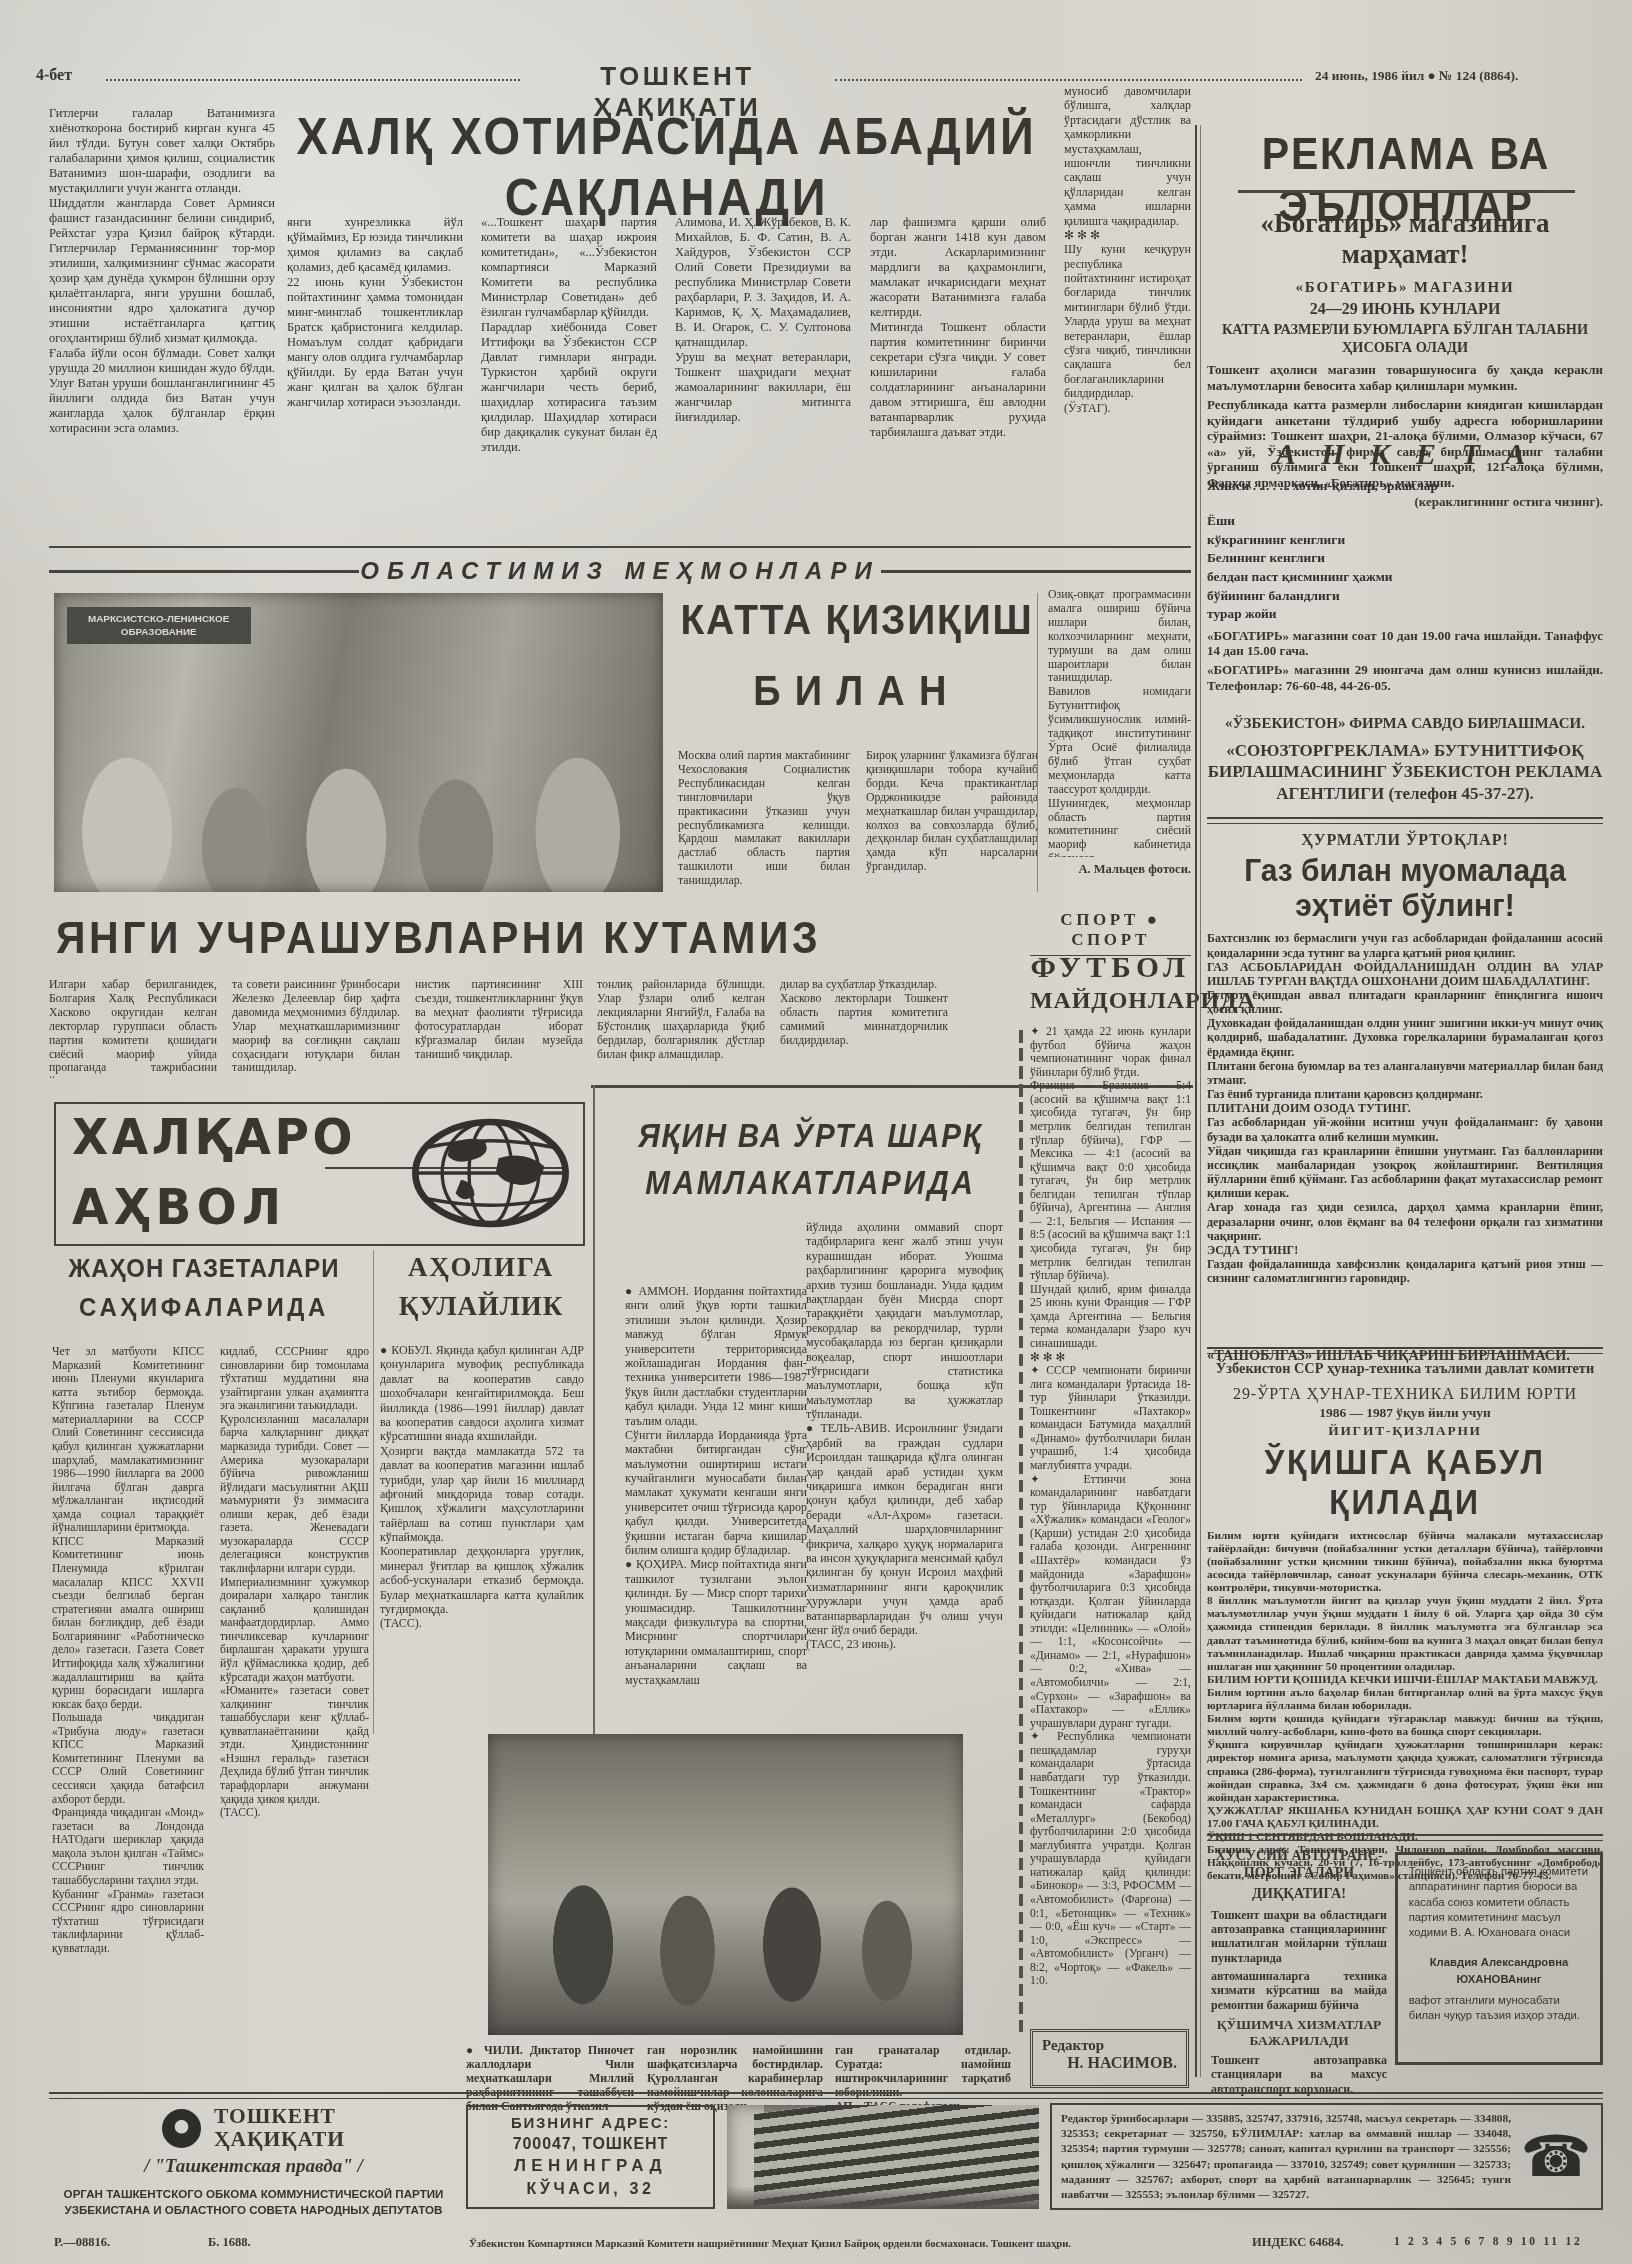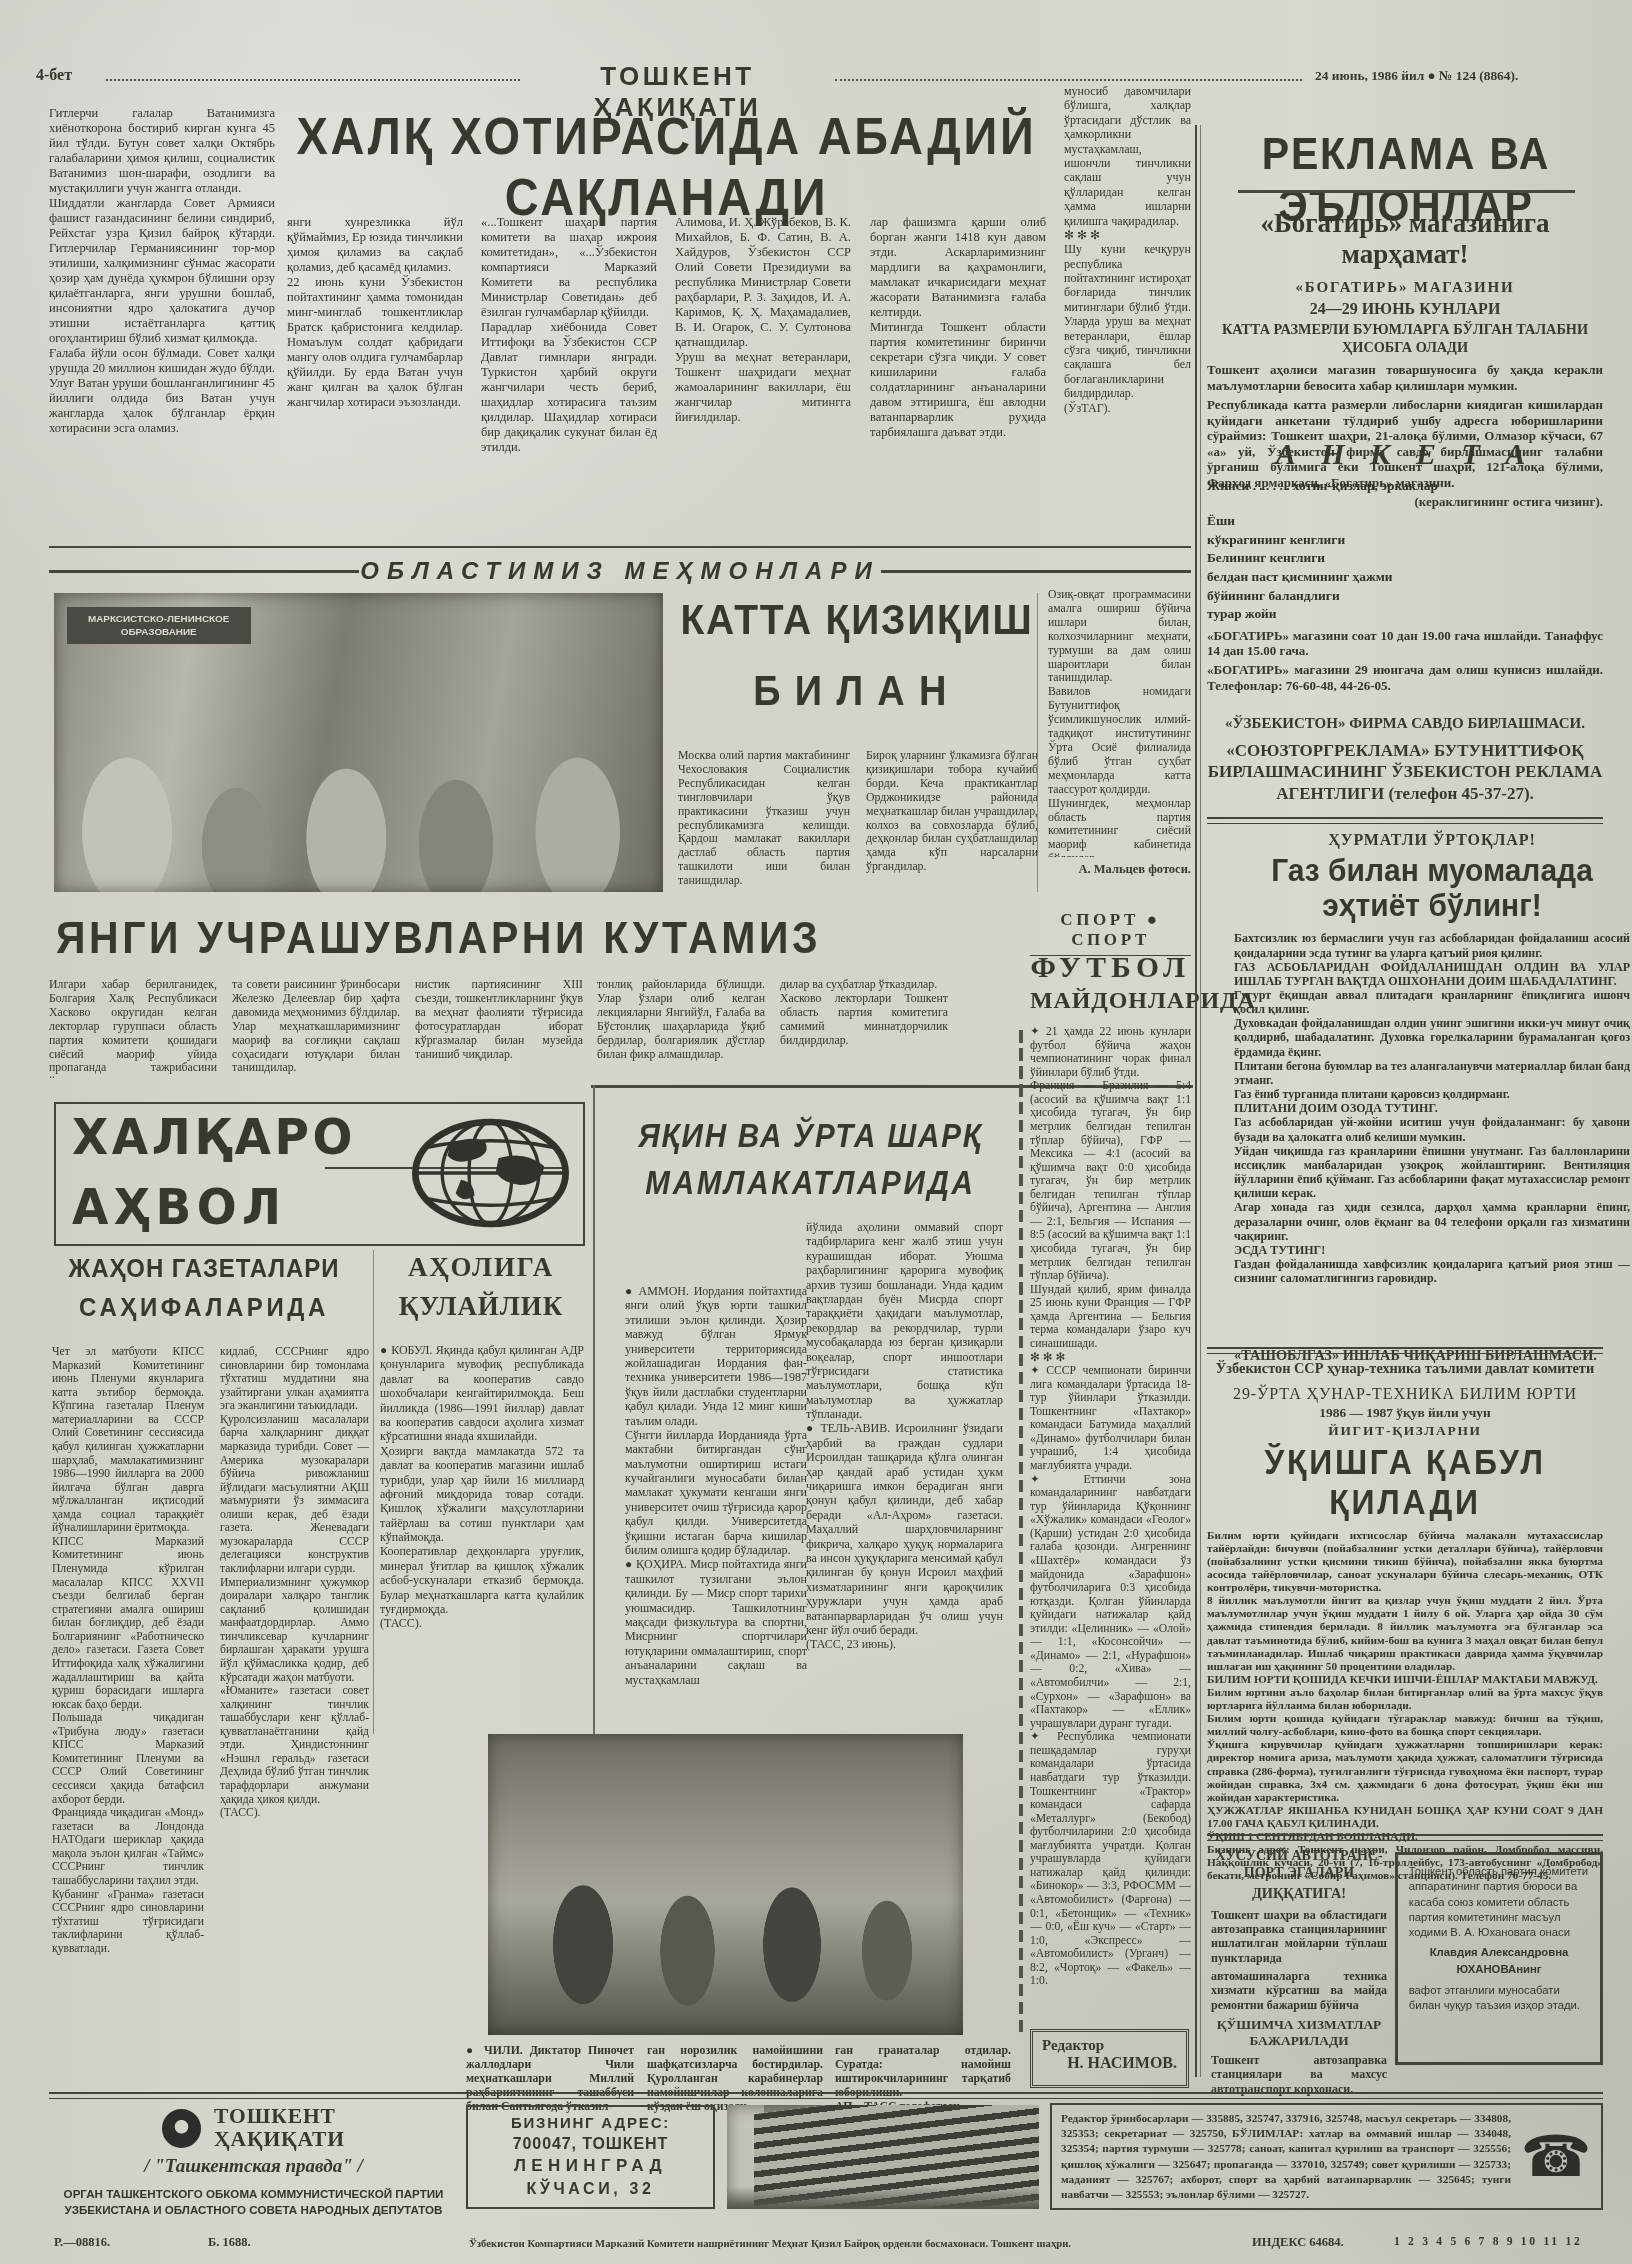--- a/index.html
+++ b/index.html
@@ -195,21 +195,21 @@
     <div style="font-size:13.4px;font-weight:bold;margin-top:2.7px;">турар жойи</div>
     <div class="body" style="font-size:13px;margin-top:5.4px;font-weight:bold;">«БОГАТИРЬ» магазини соат 10 дан 19.00 гача ишлайди. Танаффус 14 дан 15.00 гача.</div>
     <div class="body" style="font-size:13px;margin-top:3.6px;font-weight:bold;">«БОГАТИРЬ» магазини 29 июнгача дам олиш кунисиз ишлайди. Телефонлар: 76-60-48, 44-26-05.</div>
   </div>
 
   <div class="abs serifhl ctr" style="left:1207px;top:715px;width:396px;font-size:15px;">«ЎЗБЕКИСТОН» ФИРМА САВДО БИРЛАШМАСИ.</div>
   <div class="abs serifhl ctr" style="left:1207px;top:740px;width:396px;font-size:17px;line-height:1.25;">«СОЮЗТОРГРЕКЛАМА» БУТУНИТТИФОҚ БИРЛАШМАСИНИНГ ЎЗБЕКИСТОН РЕКЛАМА АГЕНТЛИГИ (телефон 45-37-27).</div>
 
   <div class="abs hdiv" style="left:1207px;top:817px;width:396px;"></div>
 
-  <div class="abs" style="left:1207px;top:831px;width:396px;margin-left:27px;">
+  <div class="abs" style="left:1207px;top:831px;width:396px;">
     <div class="serifhl ctr" style="font-size:16px;letter-spacing:0.9px;">ҲУРМАТЛИ ЎРТОҚЛАР!</div>
     <div class="hl ctr" style="font-size:30px;margin-top:5.4px;transform:scaleY(1.05);">Газ билан муомалада эҳтиёт бўлинг!</div>
     <div class="body" style="font-size:12px;line-height:1.18;margin-top:9px;font-weight:bold;height:410px;">Бахтсизлик юз бермаслиги учун газ асбобларидан фойдаланиш асосий қоидаларини эсда тутинг ва уларга қатъий риоя қилинг.
 ГАЗ АСБОБЛАРИДАН ФОЙДАЛАНИШДАН ОЛДИН ВА УЛАР ИШЛАБ ТУРГАН ВАҚТДА ОШХОНАНИ ДОИМ ШАБАДАЛАТИНГ.
 Гугурт ёқишдан аввал плитадаги кранларнинг ёпиқлигига ишонч ҳосил қилинг.
 Духовкадан фойдаланишдан олдин унинг эшигини икки-уч минут очиқ қолдириб, шабадалатинг. Духовка горелкаларини бурамаланган қоғоз ёрдамида ёқинг.
 Плитани бегона буюмлар ва тез алангаланувчи материаллар билан банд этманг.
 Газ ёниб турганида плитани қаровсиз қолдирманг.
 ПЛИТАНИ ДОИМ ОЗОДА ТУТИНГ.
 Газ асбобларидан уй-жойни иситиш учун фойдаланманг: бу ҳавони бузади ва ҳалокатга олиб келиши мумкин.
@@ -245,21 +245,21 @@
     <div class="serifhl ctr" style="font-size:14px;line-height:1.2;">ХУСУСИЙ АВТОТРАНС-ПОРТ ЭГАЛАРИ</div>
     <div class="serifhl ctr" style="font-size:14.3px;margin-top:3.6px;">ДИҚҚАТИГА!</div>
     <div class="body" style="font-size:12px;margin-top:5.4px;font-weight:bold;">Тошкент шаҳри ва областидаги автозаправка станцияларининг ишлатилган мойларни тўплаш пунктларида</div>
     <div class="body" style="font-size:12px;margin-top:3.6px;font-weight:bold;">автомашиналарга техника хизмати кўрсатиш ва майда ремонтни бажариш бўйича</div>
     <div class="serifhl ctr" style="font-size:13.4px;margin-top:5.4px;line-height:1.2;">ҚЎШИМЧА ХИЗМАТЛАР БАЖАРИЛАДИ</div>
     <div class="body" style="font-size:12px;margin-top:3.6px;font-weight:bold;">Тошкент автозаправка станциялари ва махсус автотранспорт корхонаси.</div>
   </div>
 
   <div class="abs" style="left:1395px;top:1852px;width:208px;height:213px;border:3.6px solid #45423b;box-sizing:border-box;padding:9px 10.7px;font-family:'Liberation Sans',sans-serif;font-size:11.3px;line-height:1.35;color:#37342e;">
     <div>Тошкент область партия комитети аппаратининг партия бюроси ва касаба союз комитети область партия комитетининг масъул ходими В. А. Юхановага онаси</div>
-    <div class="ctr" style="font-weight:bold;margin-top:5px;">Клавдия Александровна</div>
+    <div class="ctr" style="font-weight:bold;margin-top:15px;">Клавдия Александровна</div>
     <div class="ctr" style="font-weight:bold;margin-top:1.8px;">ЮХАНОВАнинг</div>
     <div style="margin-top:5.4px;">вафот этганлиги муносабати билан чуқур таъзия изҳор этади.</div>
   </div>
 
   <div class="abs" style="left:49px;top:2092px;width:1554px;border-top:2.7px solid #45423b;border-bottom:0.9px solid #45423b;height:3.6px;"></div>
 
   <div class="abs" style="left:54px;top:2106px;width:399px;">
     <div style="display:flex;align-items:center;gap:13px;justify-content:center;">
       <div style="width:39px;height:39px;border-radius:50%;background:radial-gradient(circle at 50% 45%, #d6d3cb 0 6.3px, #2f2d29 7.2px 19px, transparent 19.7px);border:2.7px solid #2f2d29;box-sizing:border-box;"></div>
       <div>

